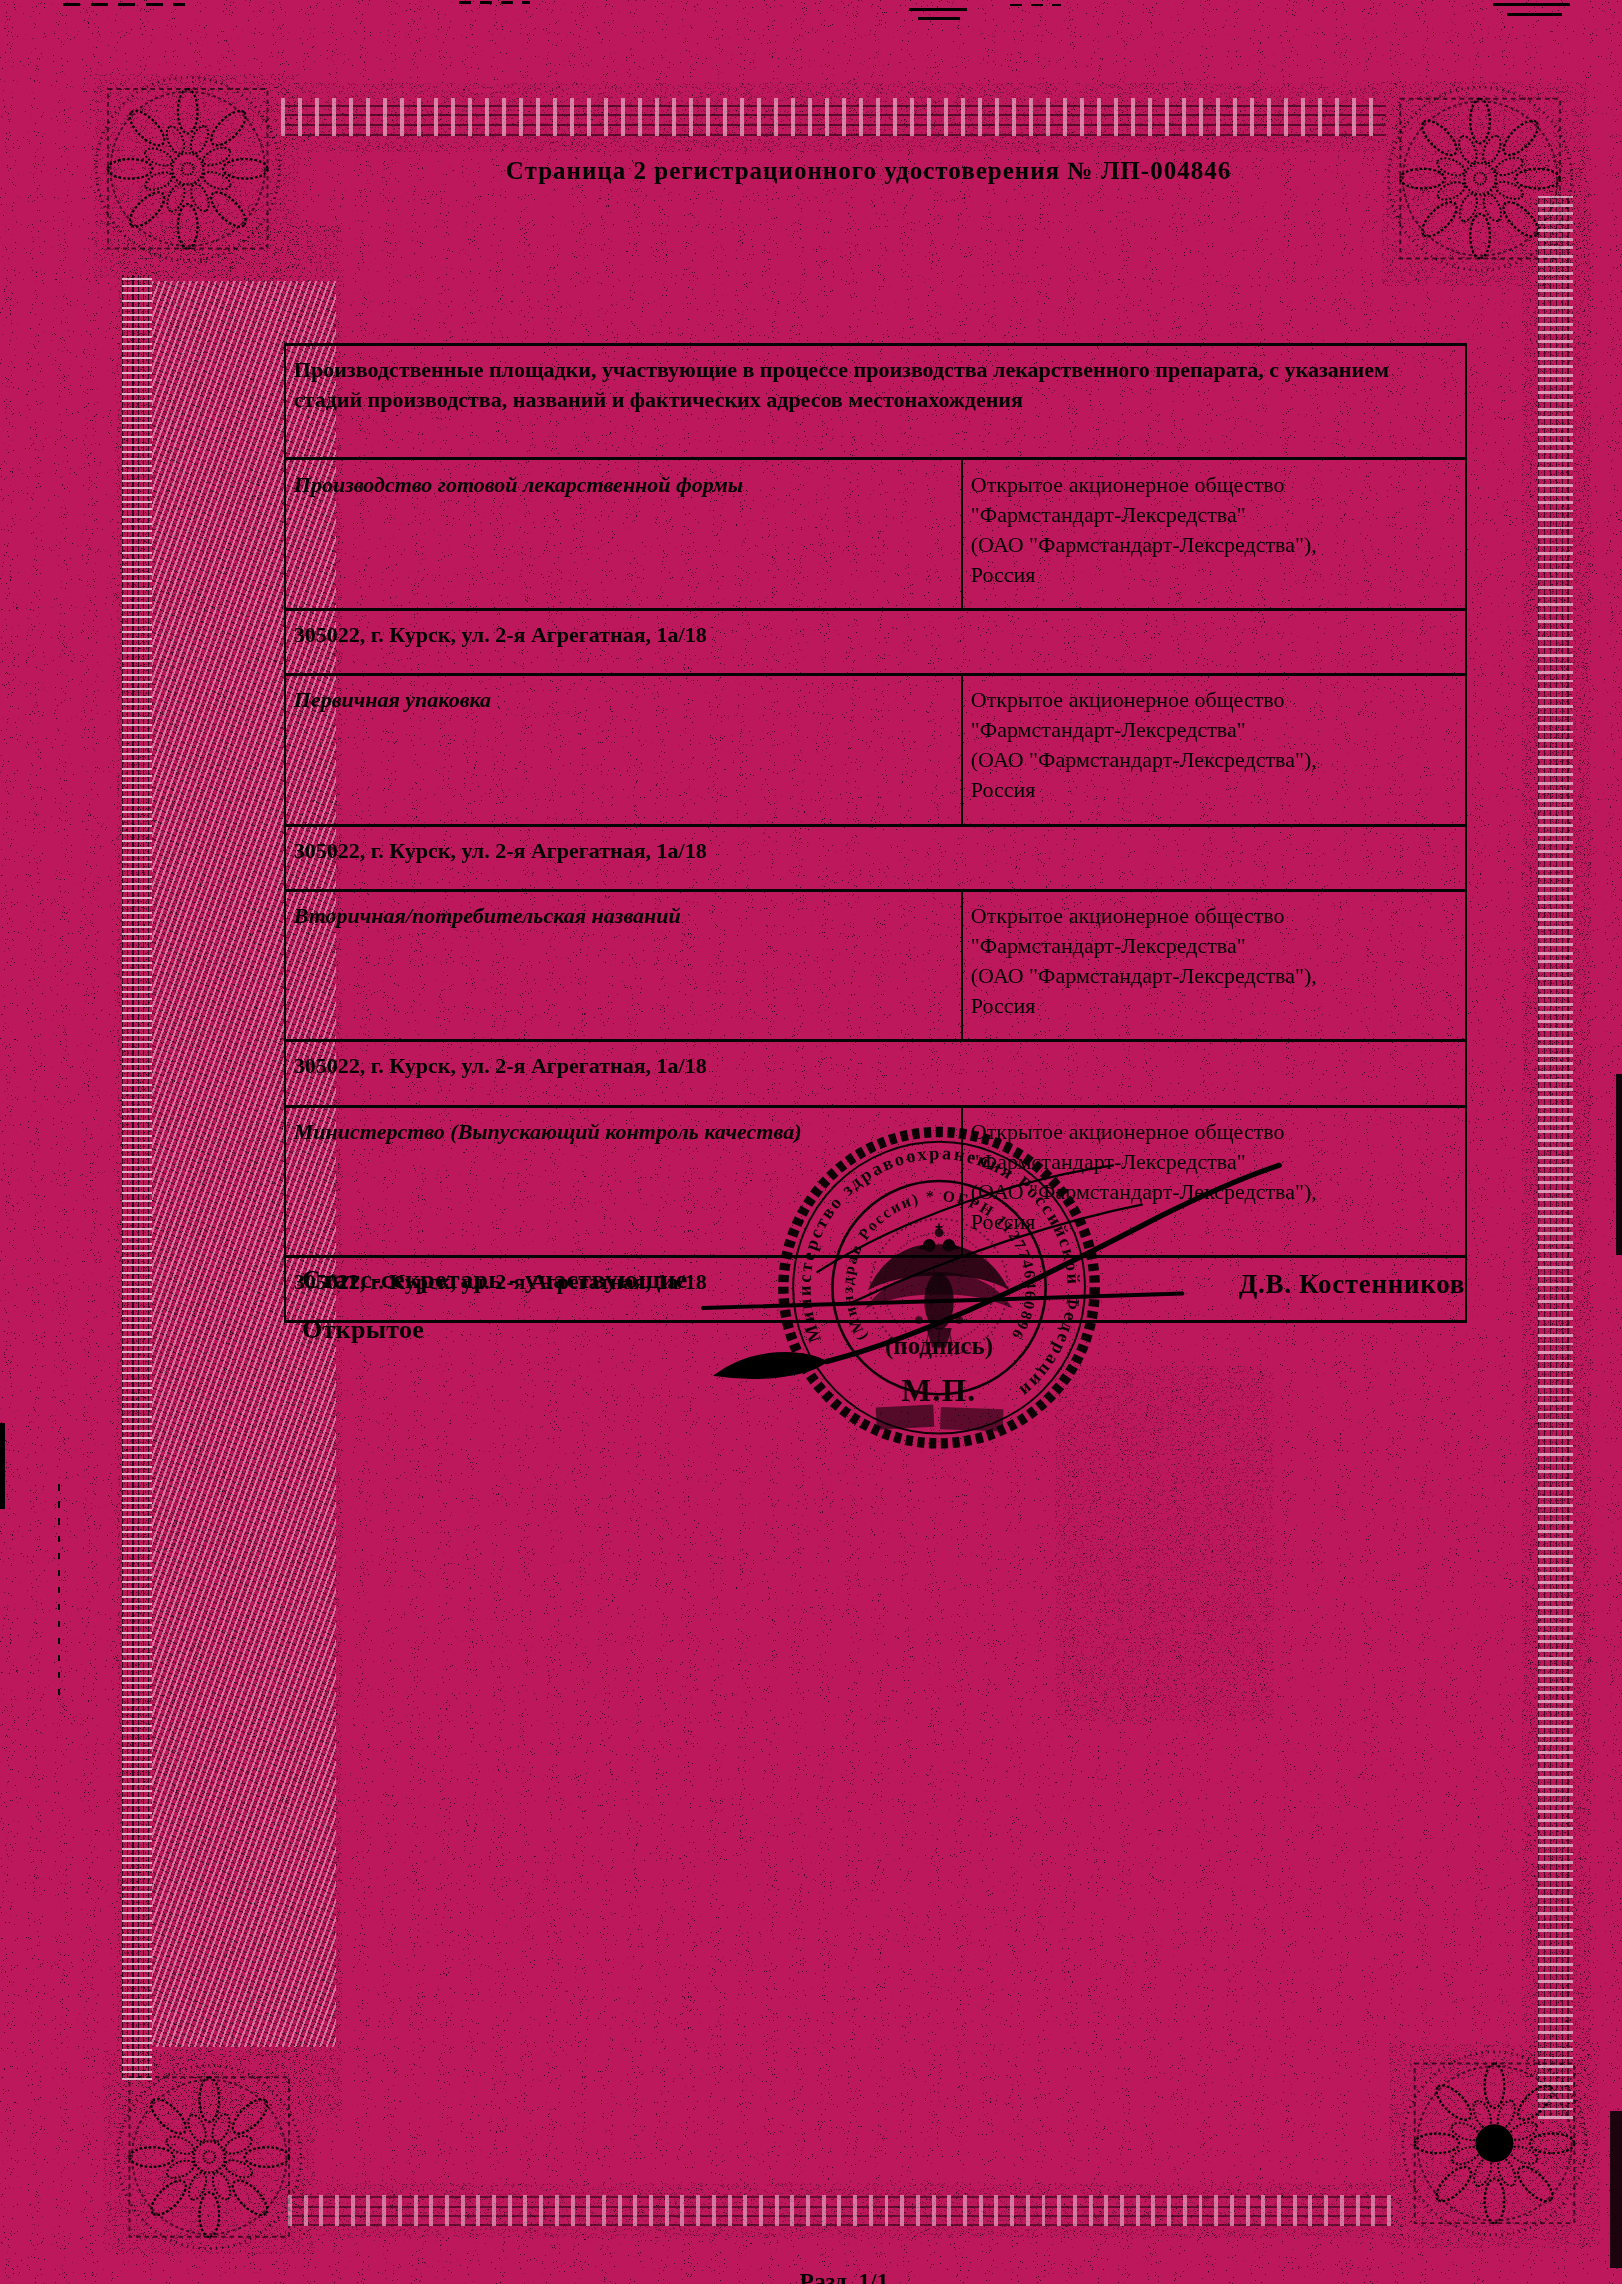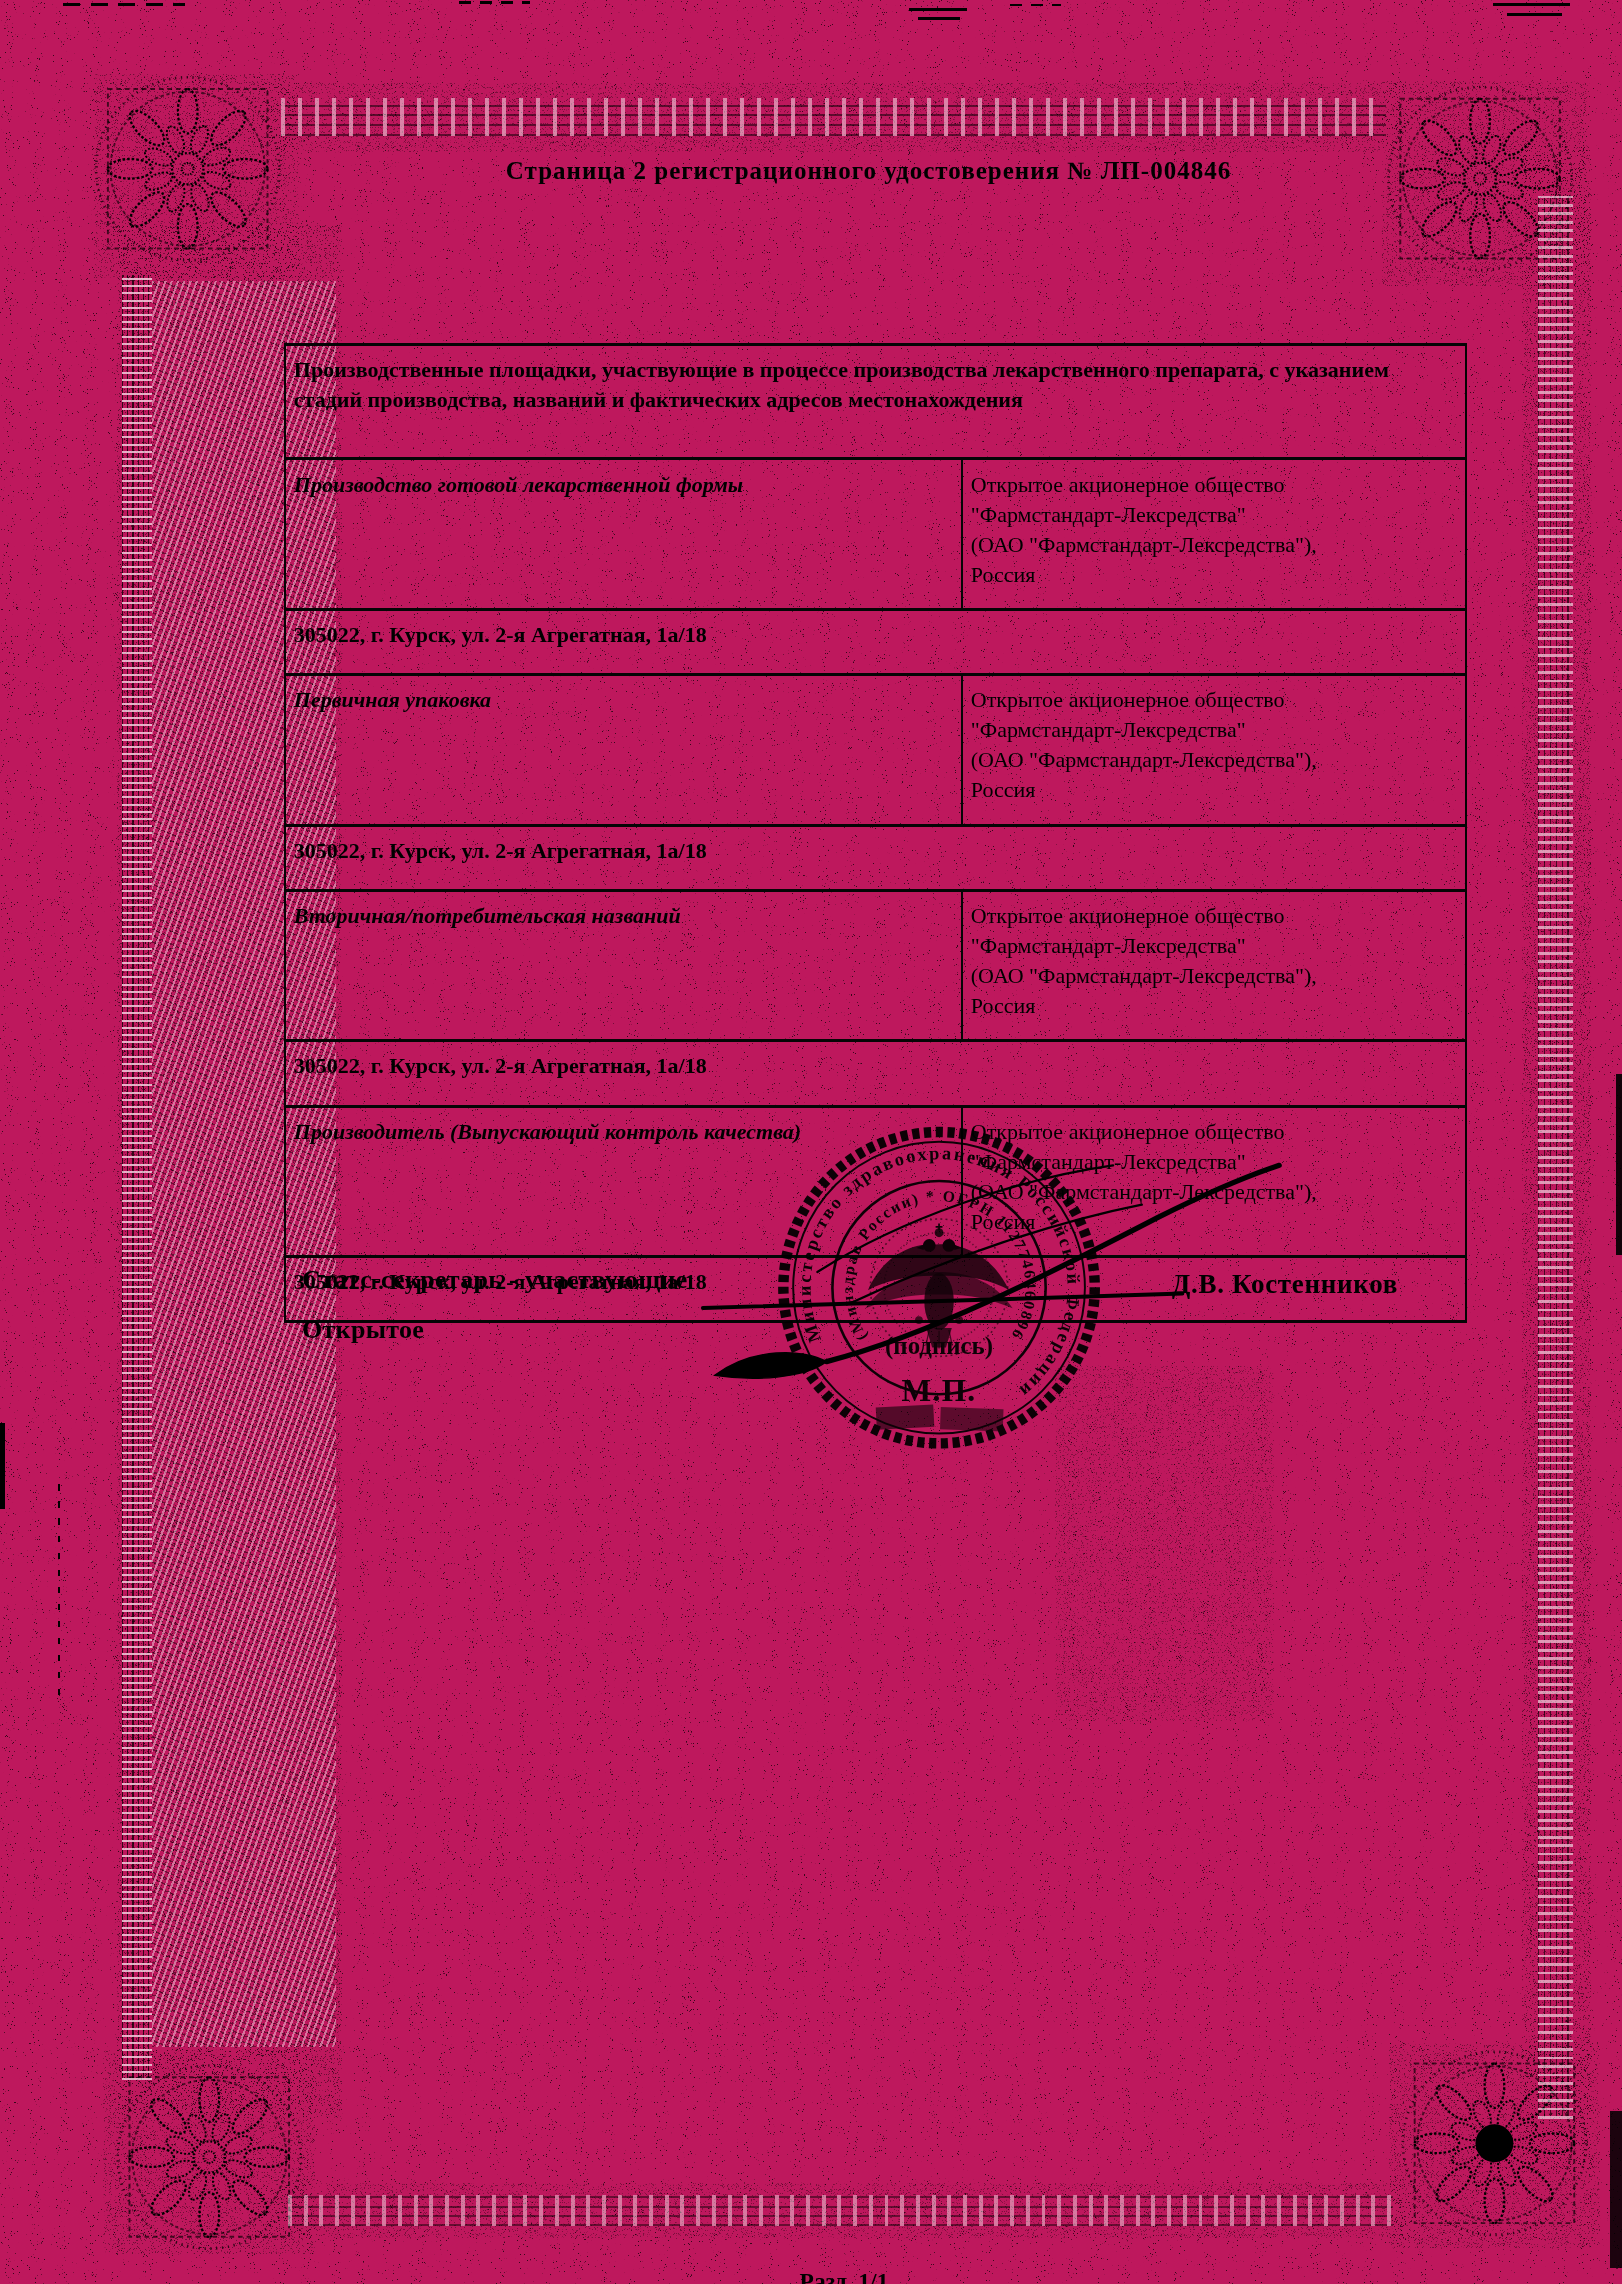--- a/index.html
+++ b/index.html
@@ -66,21 +66,21 @@
   td.addr{font-weight:bold; font-size:23px; padding:6.5px 10.5px 3.9px 6.5px;}
   tr.r-head td{height:97px;}
   tr.r-stage td{height:133px;}
   tr.r-addr td{height:48px;}
   
   .sig-left{
     position:absolute; left:302px; top:1255px;
     font-size:26px; font-weight:bold; line-height:50px; letter-spacing:0.3px;
   }
   .sig-name{
-    position:absolute; left:1024px; top:1269px; width:374px;
+    position:absolute; left:1091px; top:1269px; width:374px;
     text-align:right; font-size:27px; font-weight:bold; letter-spacing:0.7px;
   }
   
   svg.stamp{position:absolute; left:680px; top:1079px;}
   .st-outer{font-family:"Liberation Serif",serif; font-weight:bold; font-size:28px; letter-spacing:3.5px; fill:#000;}
   .st-inner{font-family:"Liberation Serif",serif; font-weight:bold; font-size:24px; letter-spacing:3px; fill:#000;}
   .st-sign{font-family:"Liberation Serif",serif; font-weight:bold; font-size:38px; fill:#000;}
   .st-mp{font-family:"Liberation Serif",serif; font-weight:bold; font-size:48px; letter-spacing:2px; fill:#000;}
   
   .art{position:absolute; background:#000;}
@@ -199,21 +199,21 @@
         <div>"Фармстандарт-Лексредства"</div>
         <div>(ОАО "Фармстандарт-Лексредства"),</div>
         <div>Россия</div>
       </td>
     </tr>
     <tr class="r-addr">
       <td colspan="2" class="addr">305022, г. Курск, ул. 2-я Агрегатная, 1а/18</td>
     </tr>
 
     <tr class="r-stage">
-      <td class="stage">Производитель (Выпускающий контроль качества)</td>
+      <td class="stage">Министерство (Выпускающий контроль качества)</td>
       <td class="company">
         <div>Открытое акционерное общество</div>
         <div>"Фармстандарт-Лексредства"</div>
         <div>(ОАО "Фармстандарт-Лексредства"),</div>
         <div>Россия</div>
       </td>
     </tr>
     <tr class="r-addr">
       <td colspan="2" class="addr">305022, г. Курск, ул. 2-я Агрегатная, 1а/18</td>
     </tr>

